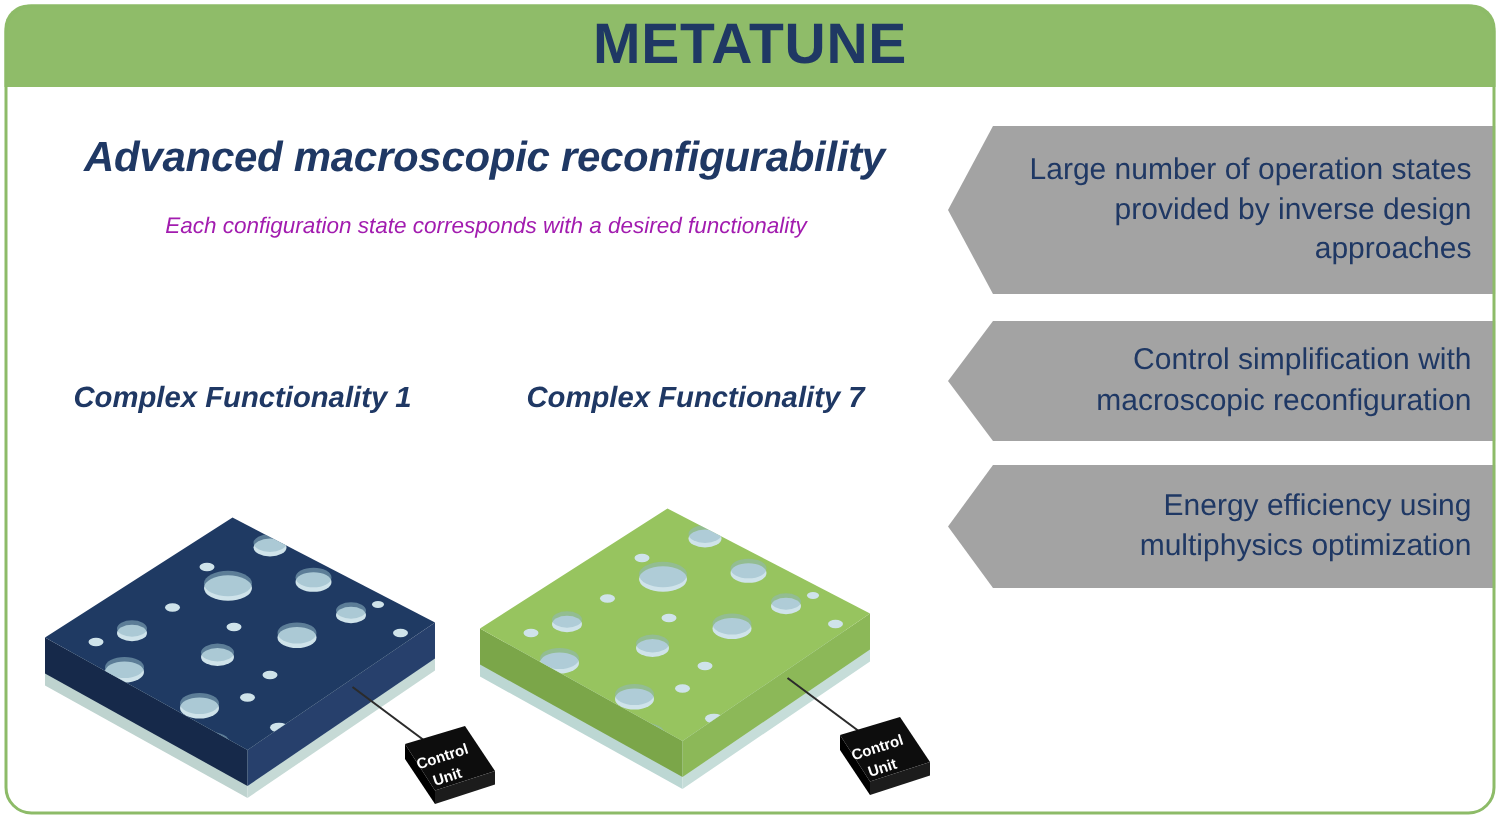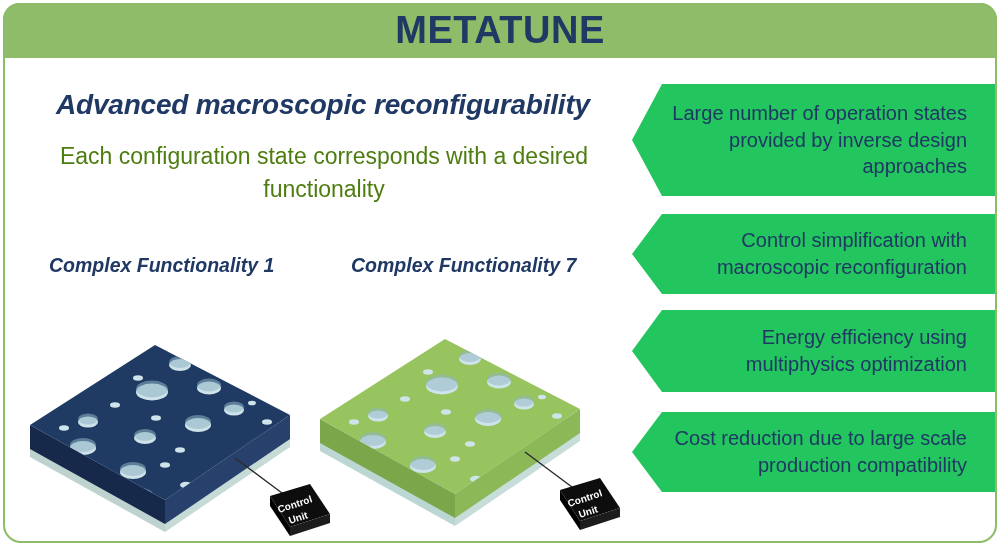--- a/index.html
+++ b/index.html
@@ -73,24 +73,25 @@
     font-weight: bold;
     font-style: italic;
     letter-spacing: -0.2px;
   }
   #subhead {
     position: absolute;
     left: 40px;
     top: 78px;
     width: 540px;
     text-align: center;
-    color: #4d7c0f;
-    font-size: 23px;
+    color: #a21caf;
+    font-size: 15px;
     line-height: 1.42;
     font-weight: normal;
+    font-style: italic;
   }
 
   .func-label {
     position: absolute;
     color: #1f3864;
     font-size: 19.5px;
     font-weight: bold;
     font-style: italic;
     white-space: nowrap;
     margin-left: 27px;
@@ -108,28 +109,28 @@
     position: absolute;
     left: 632px;
     top: 62px;
     width: 365px;
     height: 478px;
   }
   .banner {
     position: absolute;
     left: 0;
     width: 365px;
-    background: #22c55e;
+    background: #a3a3a3;
     -webkit-clip-path: polygon(30px 0, 365px 0, 365px 100%, 30px 100%, 0 50%);
     clip-path: polygon(30px 0, 365px 0, 365px 100%, 30px 100%, 0 50%);
     display: flex;
     align-items: center;
     justify-content: flex-start;
     box-sizing: border-box;
-    padding-right: 30px;
+    padding-right: 16px;
     padding-left: 40px;
   }
   .banner-text {
     color: #1f3864;
     font-size: 20px;
     line-height: 1.33;
     text-align: right;
   }
   #banner-0 { top: 22px;  height: 112px; }
   #banner-1 { top: 152px; height: 80px;  }
@@ -290,19 +291,16 @@
   <div id="right-col">
     <div class="banner" id="banner-0">
       <span class="banner-text">Large number of operation states provided by inverse design approaches</span>
     </div>
     <div class="banner" id="banner-1">
       <span class="banner-text">Control simplification with macroscopic reconfiguration</span>
     </div>
     <div class="banner" id="banner-2">
       <span class="banner-text">Energy efficiency using multiphysics optimization</span>
     </div>
-    <div class="banner" id="banner-3">
-      <span class="banner-text">Cost reduction due to large scale production compatibility</span>
-    </div>
   </div>
 
   <div id="frame"></div>
 </div>
 
 </body></html>

